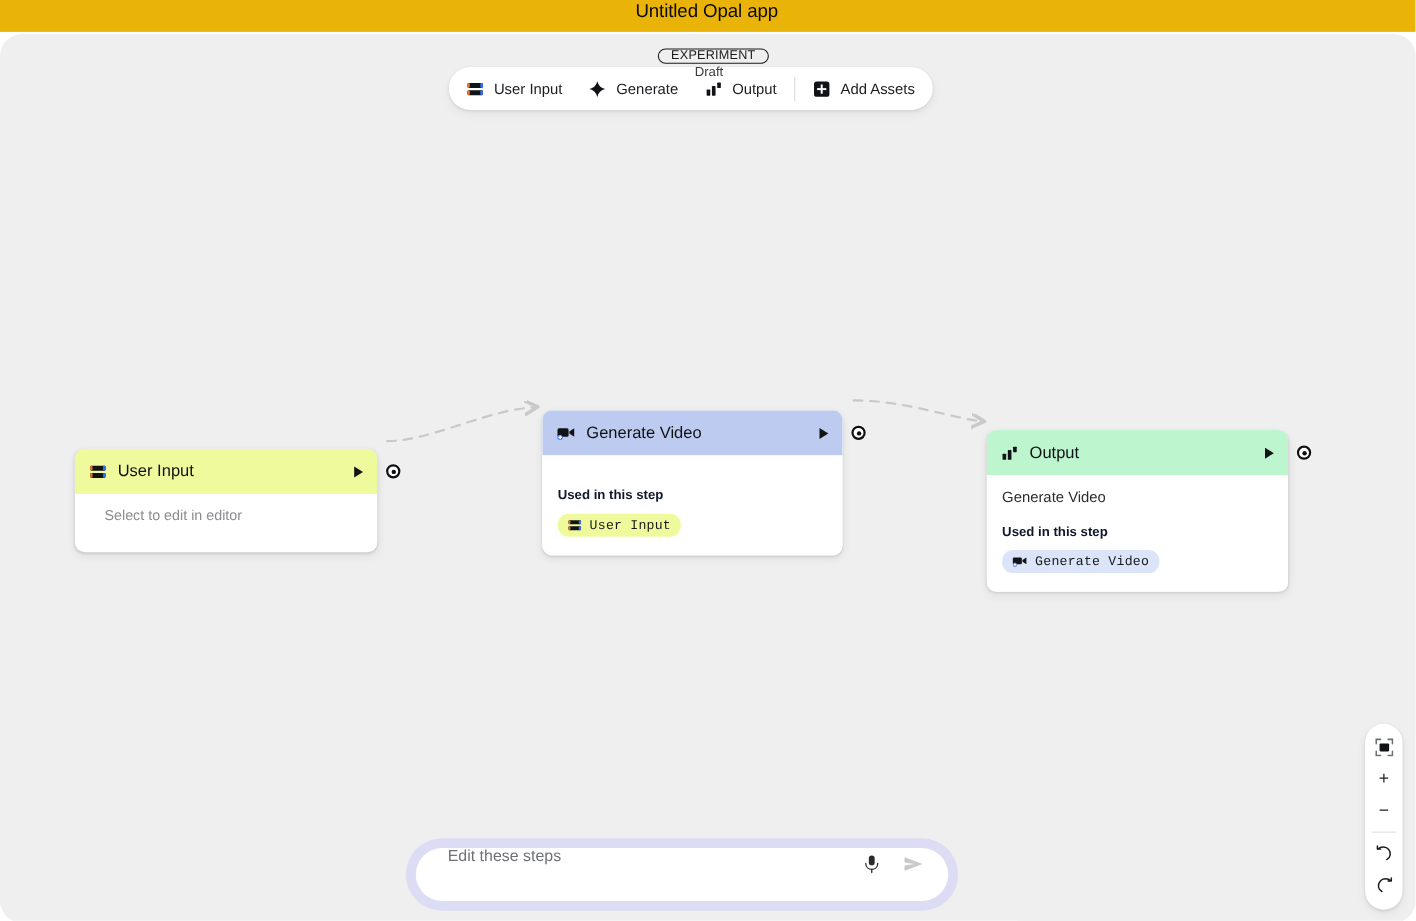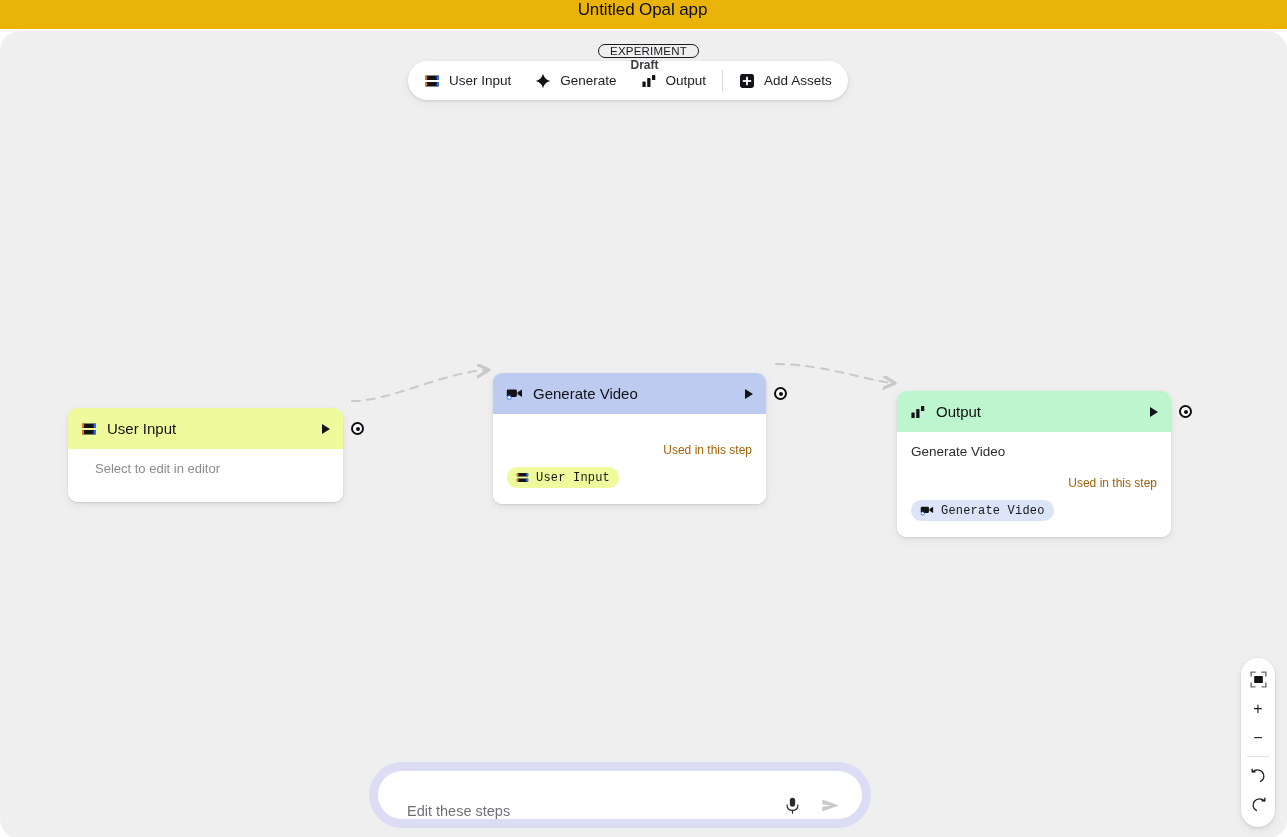--- a/index.html
+++ b/index.html
@@ -20,21 +20,21 @@
     font-size: 17px; color: #0b0b0c; letter-spacing: -0.1px;
     white-space: nowrap;
   }
   .badge-exp {
     margin-left: 12px; height: 21px; padding: 0 11px;
     border: 1px solid #1b1b1d; border-radius: 11px;
     display: flex; align-items: center; justify-content: center;
     font-size: 11.5px; color: #1b1b1d; letter-spacing: .2px; margin-top: 24px;
   }
   .draft-label {
-    margin-left: 4px; font-size: 12px; color: #3c3c3e; font-weight: bold;
+    margin-left: 4px; font-size: 12px; color: #3c3c3e;
   }
   .seg {
     position: absolute; left: 851px; top: 1px;
     display: flex; align-items: center;
   }
   .seg-btn {
     height: 27px; padding: 0 16px; display: flex; align-items: center;
     justify-content: center; font-size: 13.5px; color: #17181b;
     cursor: pointer; border: none;
     font-family: "Liberation Sans", sans-serif;
@@ -79,21 +79,21 @@
     height: 41px; display: flex; align-items: center; gap: 10px;
     padding: 0 13px;
   }
   .node-head .title { font-size: 15px; color: #101113; font-weight: 500; flex: 1; }
   .play { width: 0; height: 0; border-left: 8px solid #131416;
           border-top: 5.5px solid transparent; border-bottom: 5.5px solid transparent; }
   .node-body { background: #fff; padding: 12px 14px 16px 14px; }
   .body-muted { font-size: 13px; color: #8b8c90; }
   .body-desc  { font-size: 13.5px; color: #2b2c30; line-height: 1.48; text-align: center; }
   .body-plain { font-size: 13.5px; color: #2b2c30; }
-  .used-label { font-size: 12px; color: #a16207; font-weight: 400; margin-top: 17px; text-align: right; }
+  .used-label { font-size: 12px; color: #0f172a; font-weight: 700; margin-top: 17px; }
   .chip {
     display: inline-flex; align-items: center; gap: 7px; margin-top: 10px;
     height: 21px; padding: 0 9px; border-radius: 10px;
     font-family: "Liberation Mono", monospace; font-size: 12px; color: #17181a;
     letter-spacing: .2px;
   }
 
   
   .port {
     position: absolute; width: 13px; height: 13px; border-radius: 50%;
@@ -120,21 +120,21 @@
   .zt-div { width: 22px; height: 1px; background: #e0e0e1; margin: 4px 0; }
 
   
   .promptwrap {
     position: absolute; left: 369px; top: 731px;
     width: 502px; height: 66px; background: #dcdcf4;
     border-radius: 33px; padding: 9px; z-index: 30;
   }
   .promptbar {
     width: 100%; height: 100%; background: #ffffff; border-radius: 25px;
-    display: flex; align-items: flex-end; padding: 0 18px 0 29px; gap: 10px;
+    display: flex; align-items: flex-start; padding: 0 18px 0 29px; gap: 10px;
   }
   .prompt-input {
     flex: 1; border: none; outline: none; background: transparent;
     font-family: "Liberation Sans", sans-serif; font-size: 14.5px; color: #1b1c1f;
   }
   .prompt-input::placeholder { color: #6e7076; }
   .icon-btn { width: 28px; height: 28px; display: flex; align-items: center;
               justify-content: center; cursor: pointer; border-radius: 50%; flex: none; }
 </style>
 </head>

